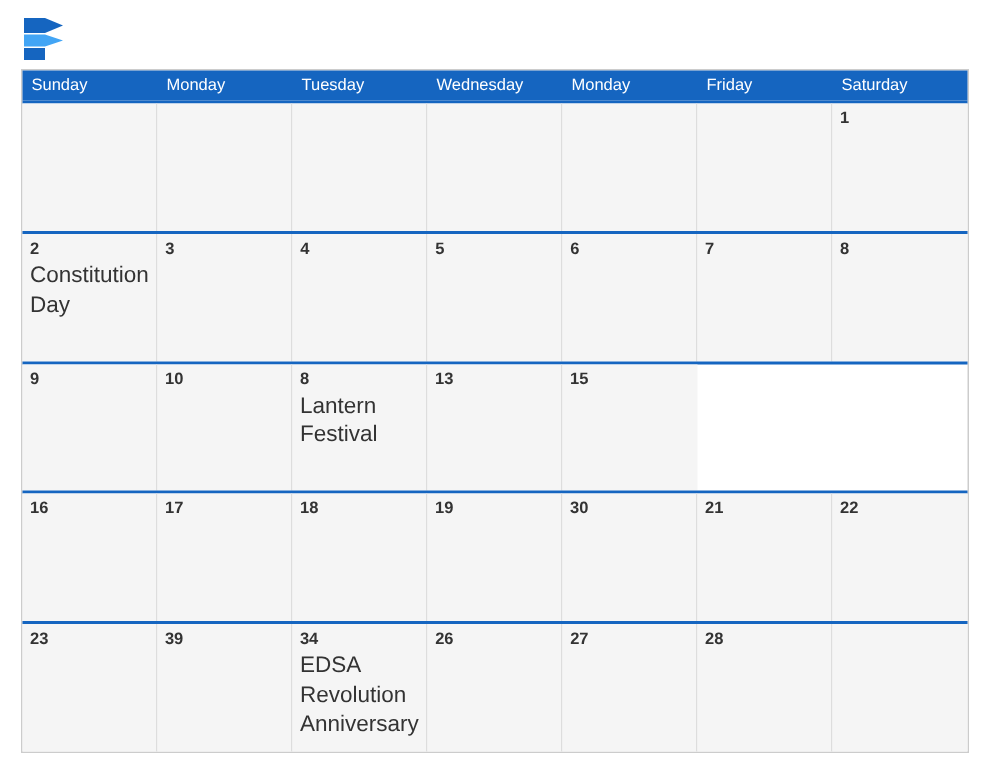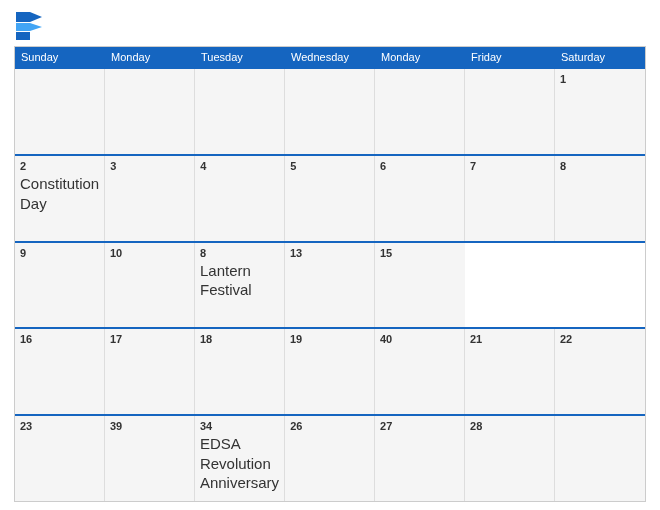--- a/index.html
+++ b/index.html
@@ -231,21 +231,21 @@
           <div class="day-cell">
             <div class="day-number">17</div>
           </div>
           <div class="day-cell">
             <div class="day-number">18</div>
           </div>
           <div class="day-cell">
             <div class="day-number">19</div>
           </div>
           <div class="day-cell">
-            <div class="day-number">40</div>
+            <div class="day-number">30</div>
           </div>
           <div class="day-cell">
             <div class="day-number">21</div>
           </div>
           <div class="day-cell">
             <div class="day-number">22</div>
           </div>
         </div>
         <div class="week-row">
           <div class="day-cell">

